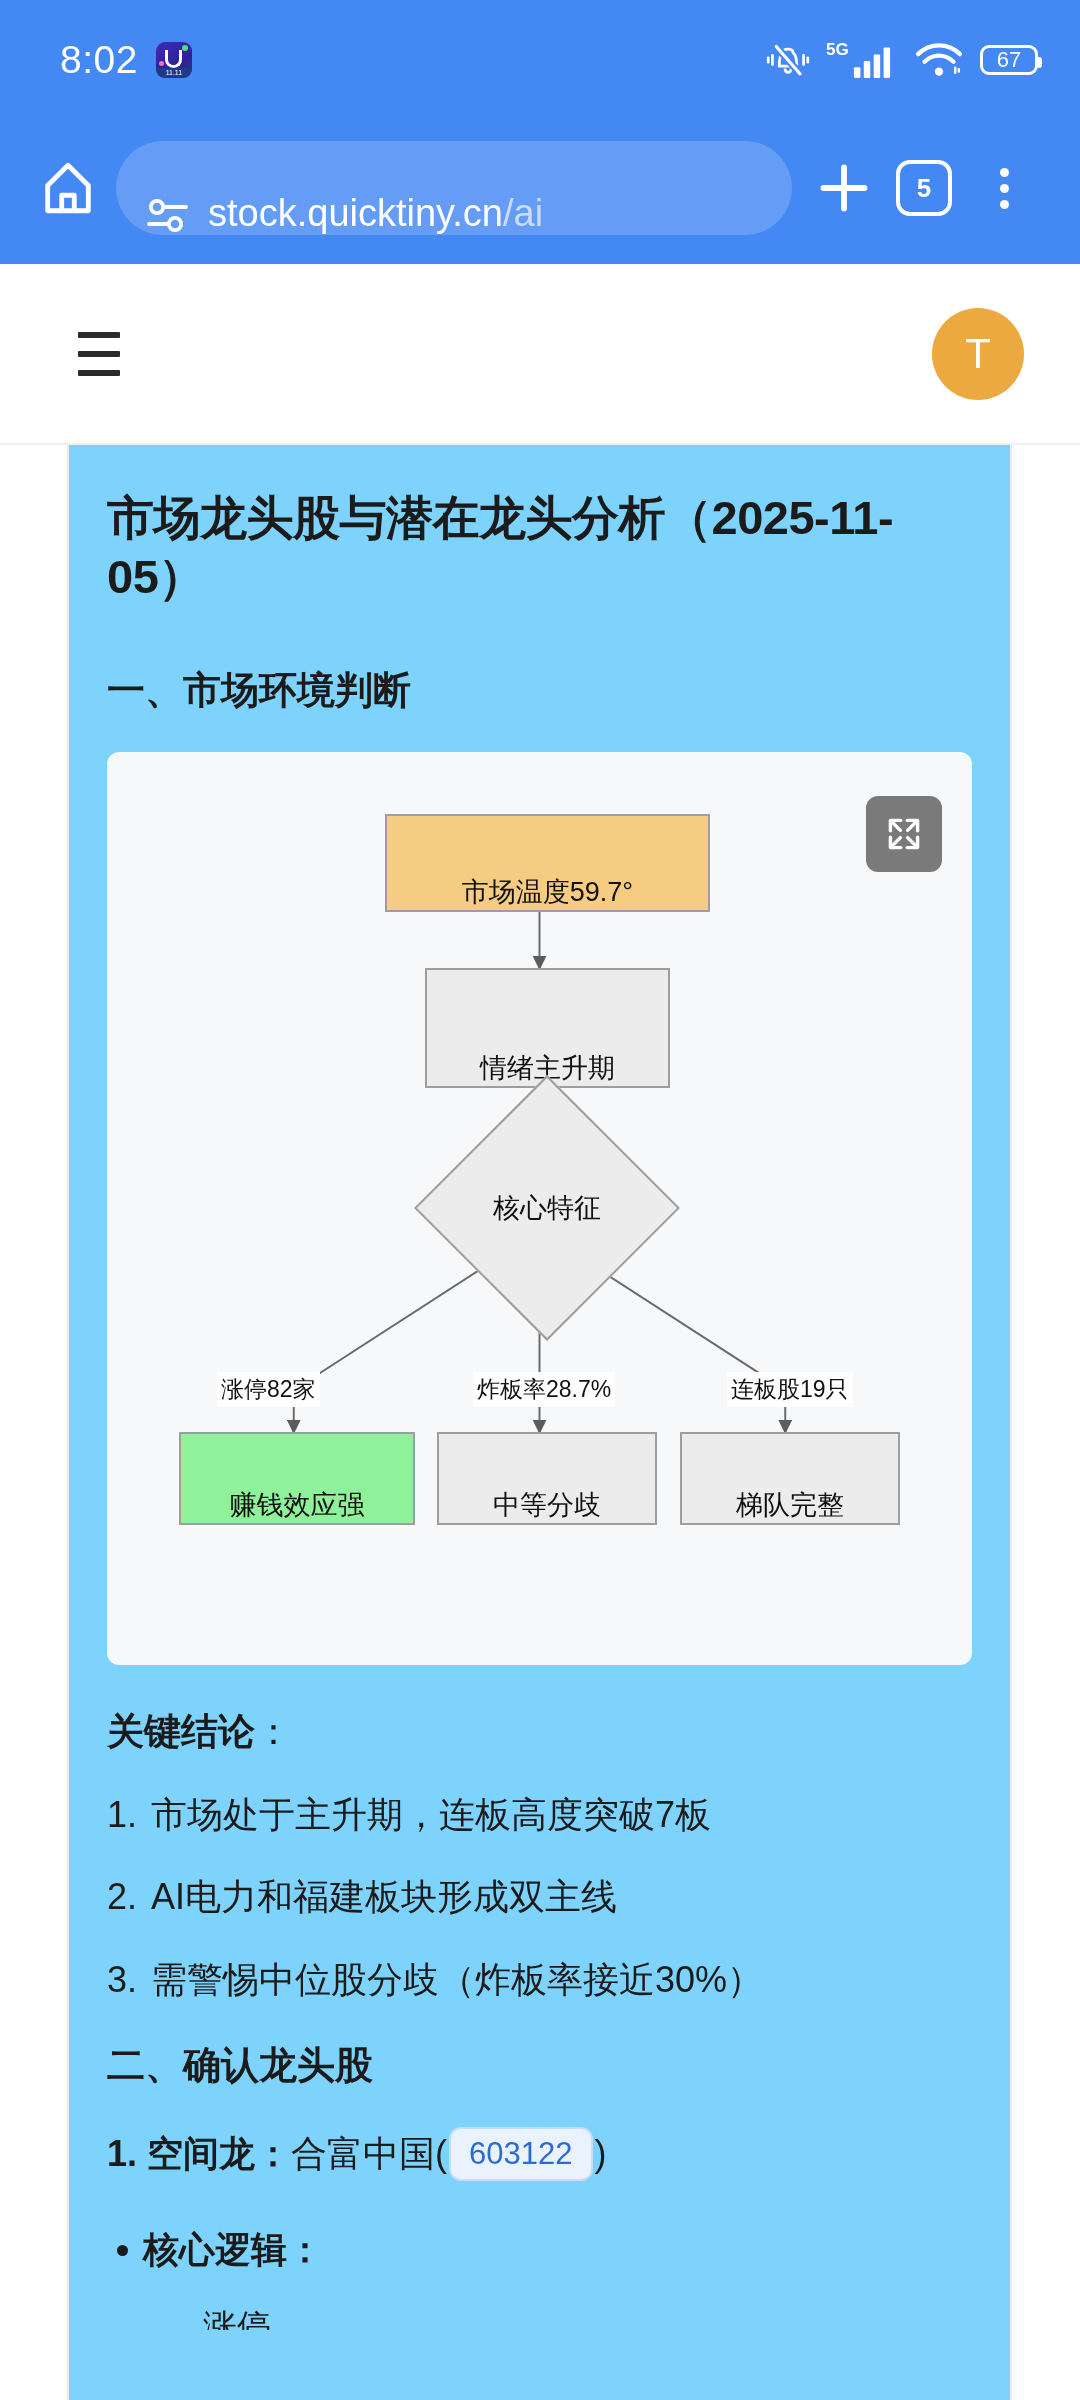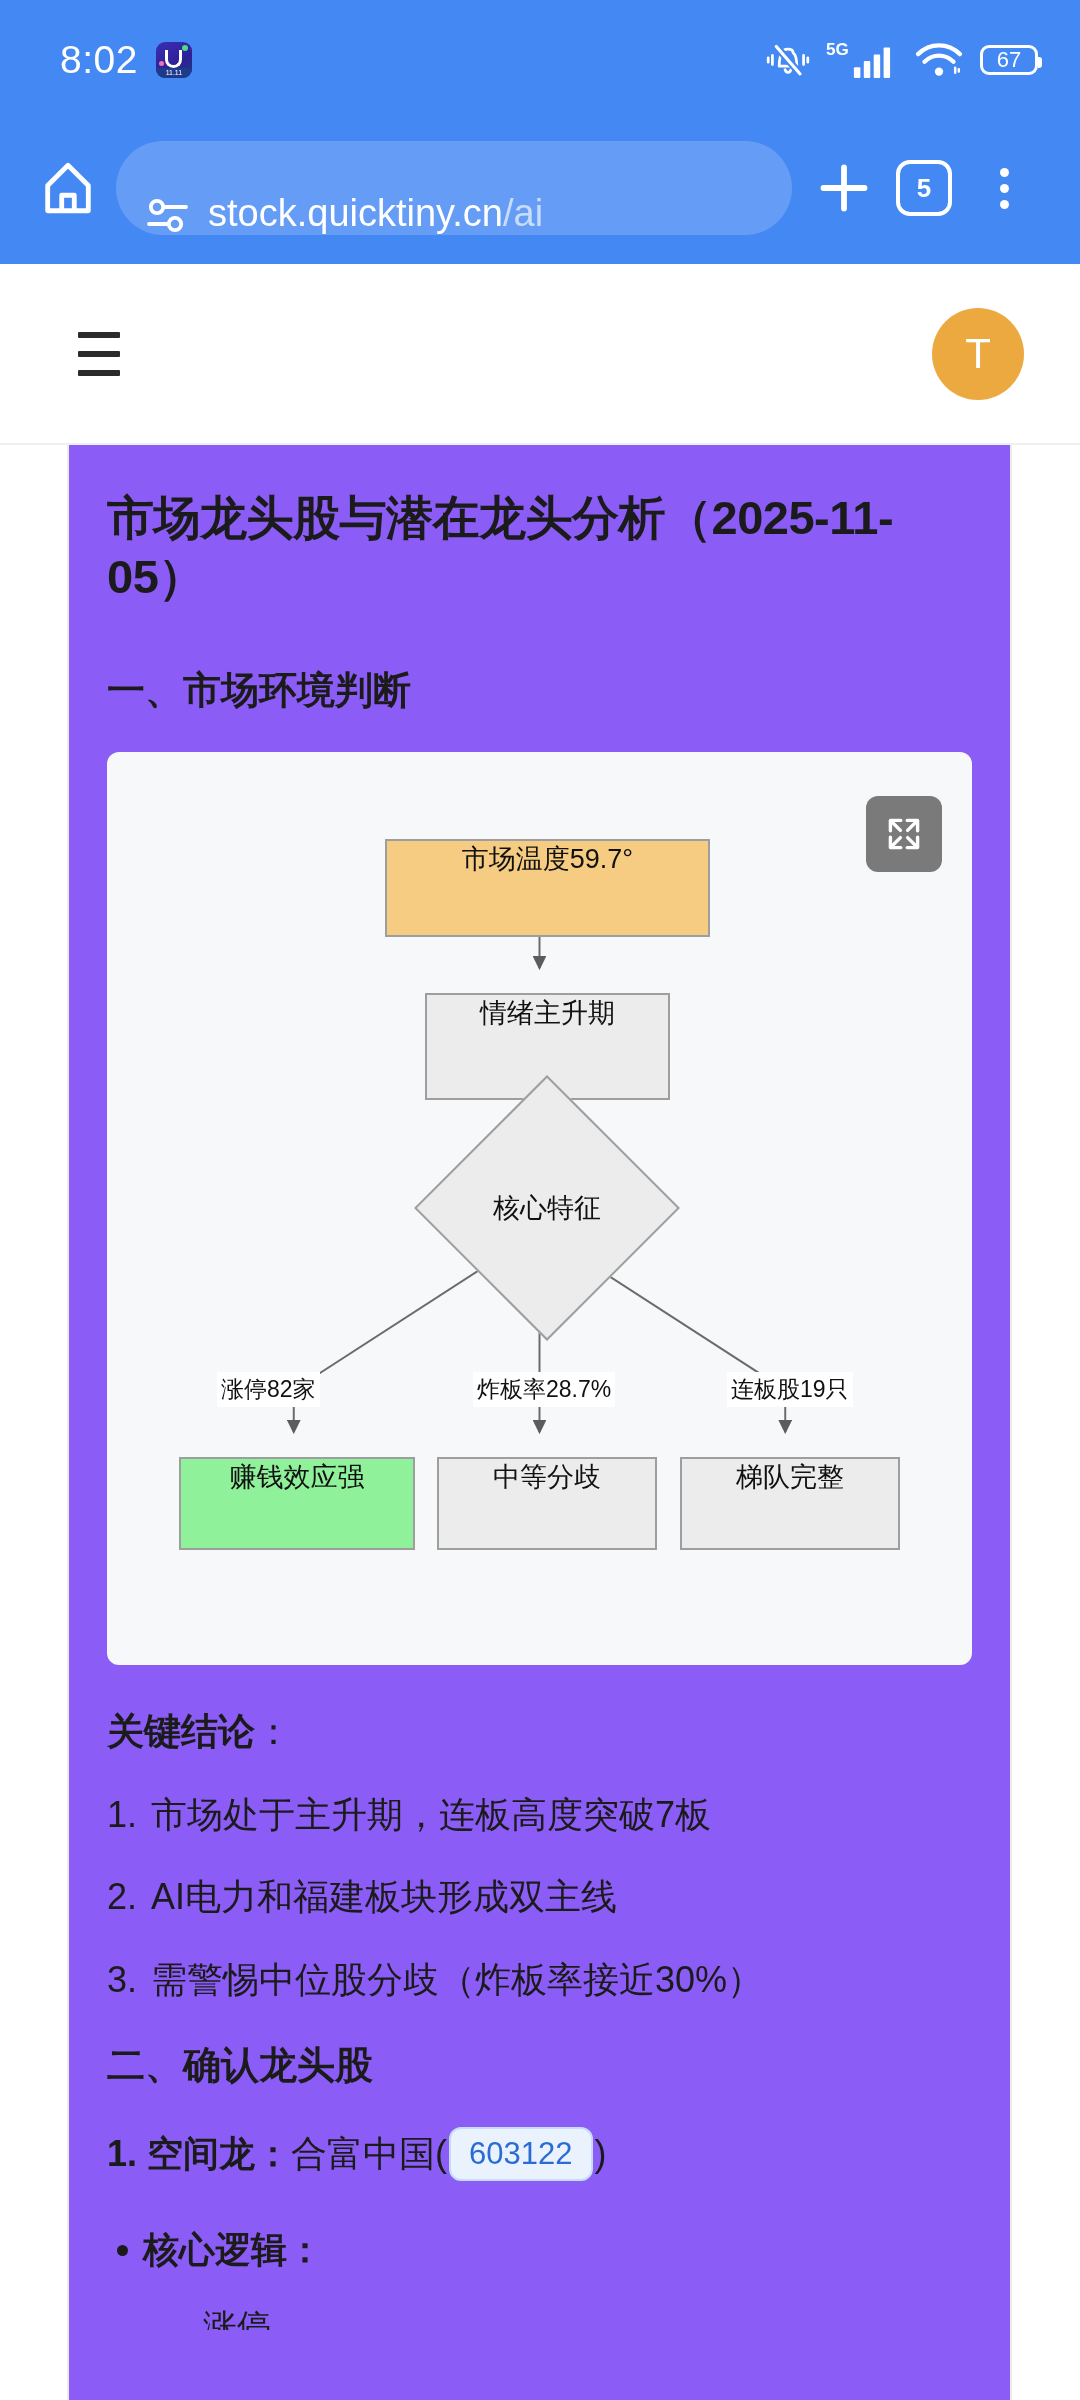--- a/index.html
+++ b/index.html
@@ -158,21 +158,21 @@
   .page-body {
     position: relative;
     height: 1955px;
     background: #ffffff;
   }
   .content-card {
     position: absolute;
     left: 67px; right: 68px; top: 0; bottom: 0;
     border-left: 2px solid #ececec;
     border-right: 2px solid #ececec;
-    background: #8b5cf6;
+    background: #7dd3fc;
     padding: 44px 38px 0 38px;
     overflow: hidden;
   }
 
   h1.doc-title {
     font-size: 47px;
     font-weight: 700;
     color: #1b1b1b;
     letter-spacing: -0.5px;
     line-height: 1.25;
@@ -198,26 +198,25 @@
     top: 44px; right: 30px;
     width: 76px; height: 76px;
     background: #7a7a7a;
     border-radius: 12px;
     display: flex; align-items: center; justify-content: center;
   }
   .flow-svg { position: absolute; inset: 0; width: 100%; height: 100%; }
 
   .fnode {
     position: absolute;
-    display: flex; align-items: flex-start; justify-content: center;
+    display: flex; align-items: flex-end; justify-content: center;
     border: 2px solid #9e9e9e;
     font-size: 27px;
     color: #111111;
     white-space: nowrap;
-    margin-top: 25px;
   }
   .fnode.orange { background: #f5cc82; }
   .fnode.grey   { background: #ececec; }
   .fnode.green  { background: #8ff29a; }
 
   .fdiamond {
     position: absolute;
     width: 188px; height: 188px;
     background: #ececec;
     border: 2px solid #9e9e9e;
@@ -450,21 +449,21 @@
 
         <line x1="440" y1="542" x2="440" y2="680" stroke="#6b6b6b" stroke-width="2" marker-end="url(#ah)"></line>
 
         <path d="M 498 516 L 690 638 L 690 680" fill="none" stroke="#6b6b6b" stroke-width="2" marker-end="url(#ah)"></path>
       </svg>
 
       <div class="fnode orange" style="left:278px; top:62px; width:325px; height:98px;">
         <span>市场温度59.7°</span>
       </div>
 
-      <div class="fnode grey" style="left:318px; top:216px; width:245px; height:107px;">
+      <div class="fnode grey" style="left:318px; top:216px; width:245px; height:120px;">
         <span>情绪主升期</span>
       </div>
 
       <div class="fdiamond" style="left:346px; top:362px;"></div>
       <div class="fdiamond-label" style="left:346px; top:362px; width:188px; height:188px;">核心特征</div>
 
       <div class="edge-label" style="left:110px; top:620px;">涨停82家</div>
       <div class="edge-label" style="left:366px; top:620px;">炸板率28.7%</div>
       <div class="edge-label" style="left:620px; top:620px;">连板股19只</div>
 

